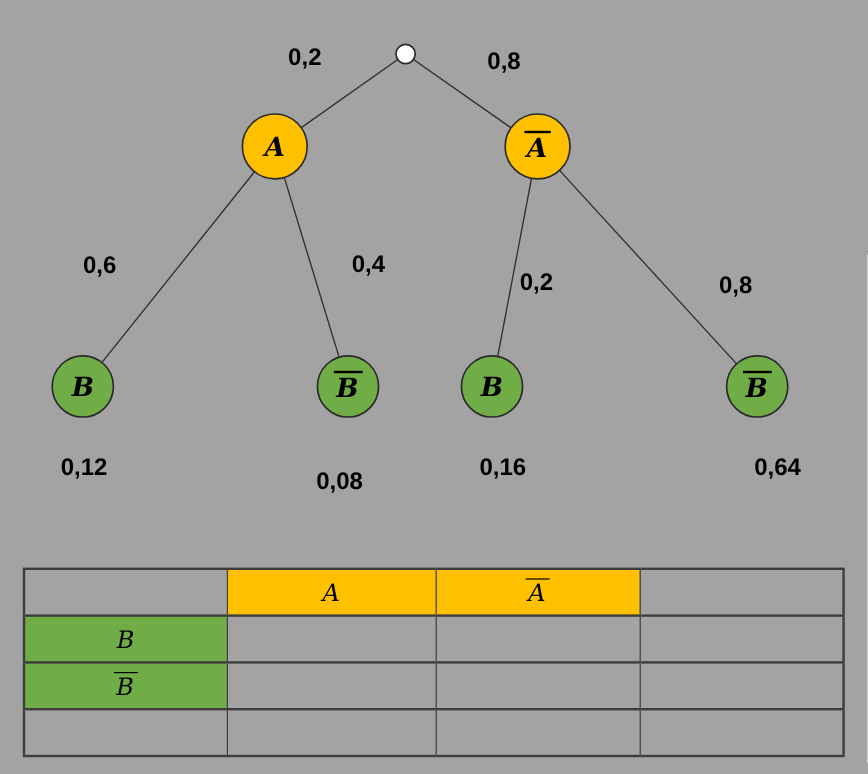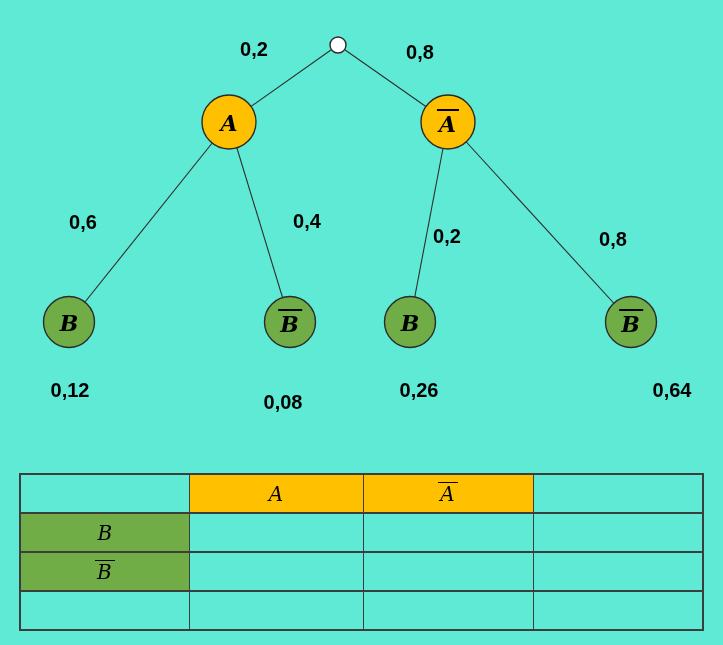--- a/index.html
+++ b/index.html
@@ -1,17 +1,17 @@
 <!DOCTYPE html>
 <html><head>
 <meta charset="utf-8">
 <style>
   html, body { margin:0; padding:0; background:#ffffff; }
   .page {
-    position:relative; width:723px; height:645px; background:#5eead4;
+    position:relative; width:723px; height:645px; background:#a3a3a3;
     font-family:"Liberation Sans", sans-serif; overflow:hidden;text-decoration:underline;
   }
   svg.tree { position:absolute; left:0; top:0; }
   svg.tree line { stroke:#2e2e2e; stroke-width:1.1; }
   svg.tree circle { stroke:#2b2b2b; stroke-width:1.4; }
 
   .num {
     position:absolute; transform:translate(-50%,-50%);
     font-weight:700; font-size:20px; color:#000; white-space:nowrap;
   }
@@ -74,22 +74,22 @@
     <span>B</span></div>
   <div class="node-letter" style="left:290px; top:323px">
     <span class="ol">B</span></div>
   <div class="node-letter" style="left:410px; top:323px">
     <span>B</span></div>
   <div class="node-letter" style="left:631px; top:323px">
     <span class="ol">B</span></div>
 
   <div class="num" style="left:70px;  top:390px">0,12</div>
   <div class="num" style="left:283px; top:402px">0,08</div>
-  <div class="num" style="left:419px; top:390px">0,26</div>
-  <div class="num" style="left:672px; top:390px">0,64</div>
+  <div class="num" style="left:419px; top:390px">0,16</div>
+  <div class="num" style="left:648px; top:390px">0,64</div>
 
   <table class="cont">
     <colgroup>
       <col style="width:169px">
         <col style="width:174px">
         <col style="width:170px">
         <col style="width:170px">
     </colgroup>
     <tbody>
         <tr>

